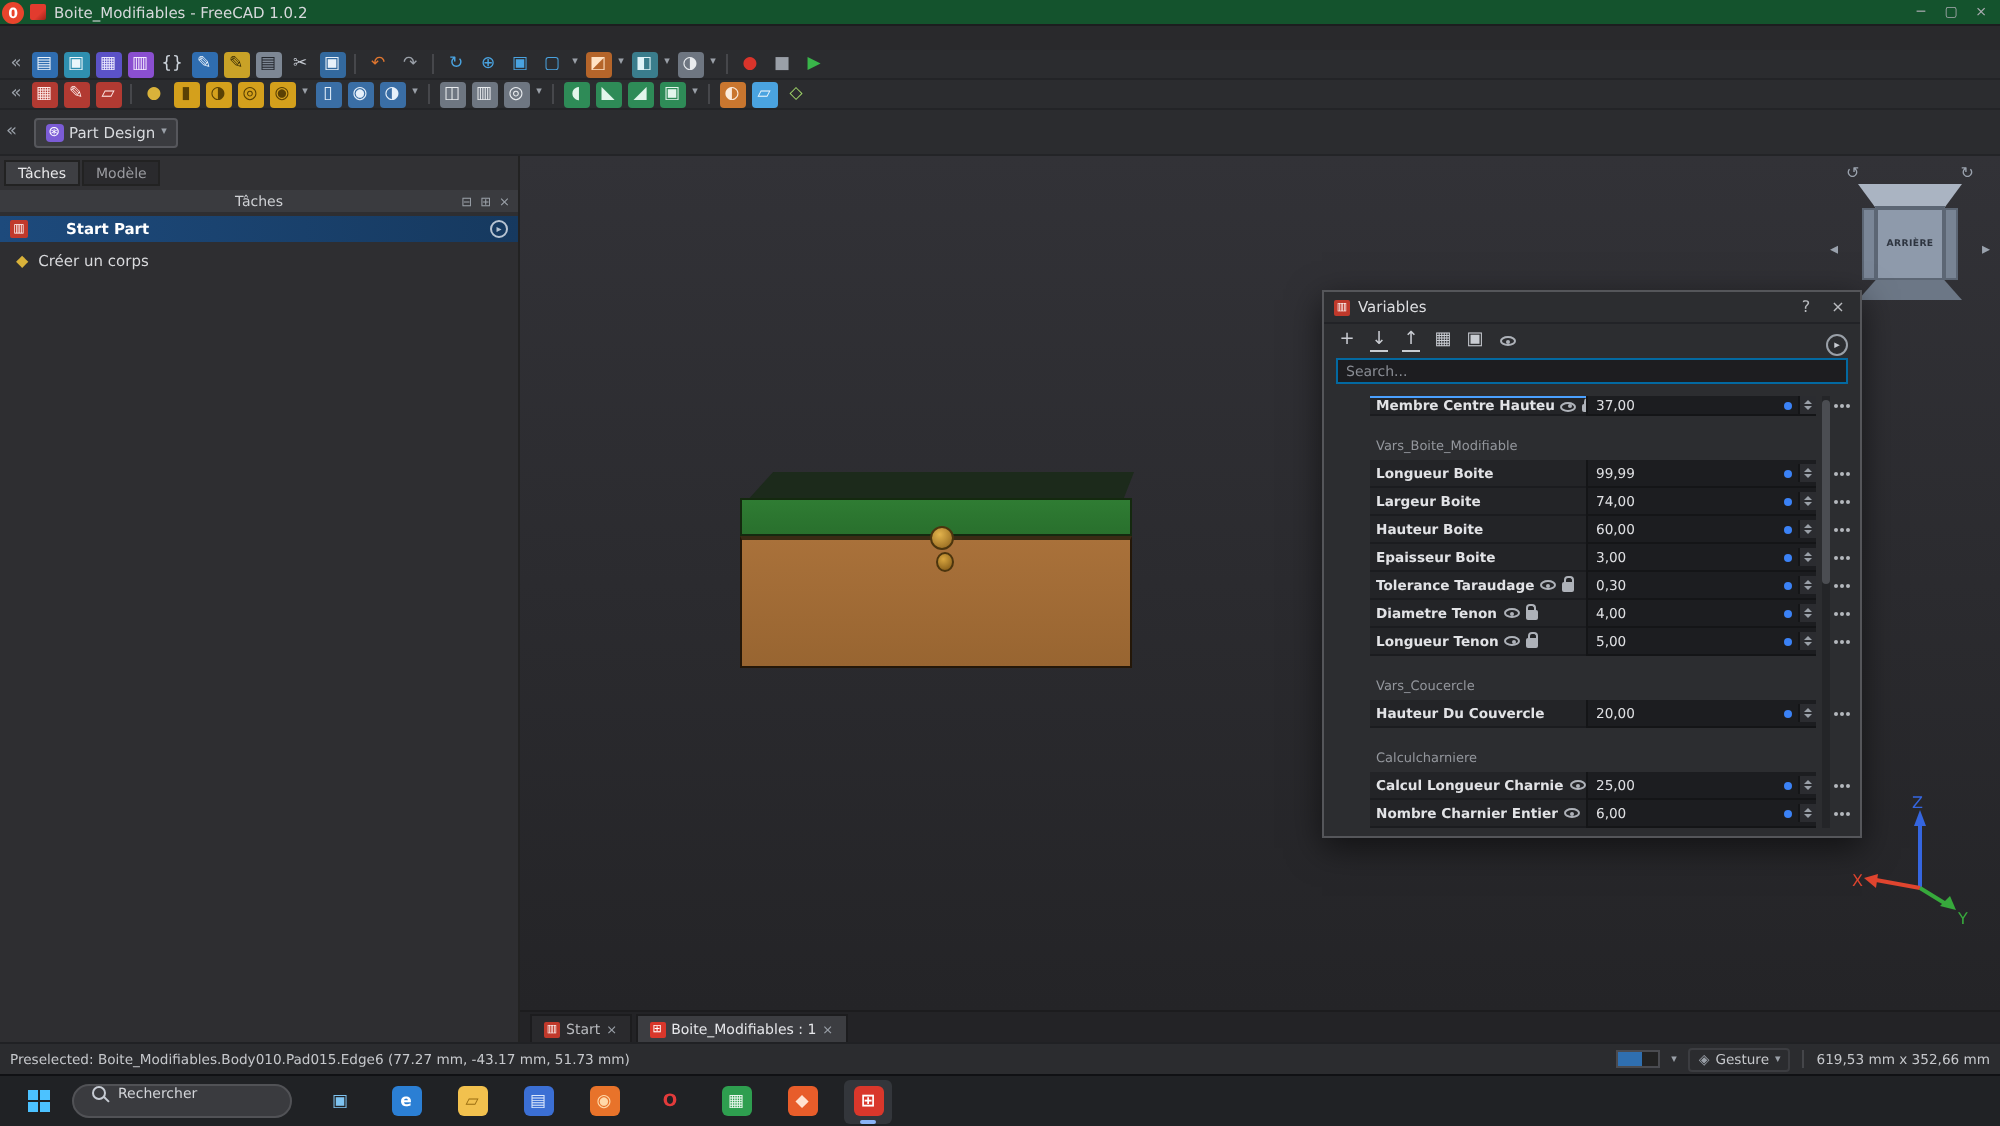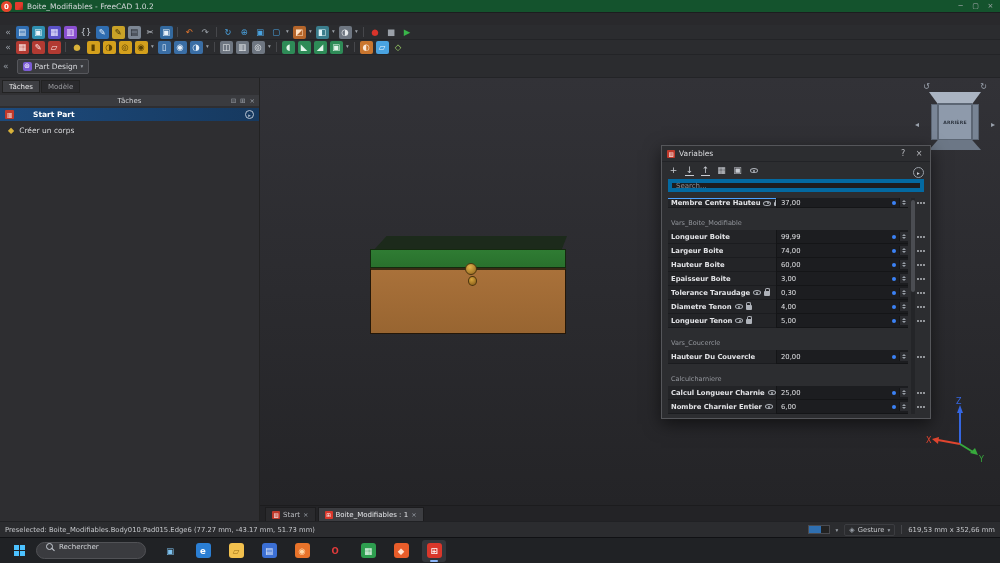--- a/index.html
+++ b/index.html
@@ -120,27 +120,27 @@
   .dlg-ic{width:8px;height:8px;border-radius:1px;background:#c0392b;color:#fff;font-size:5.5px;
     display:flex;align-items:center;justify-content:center}
   .dlg-title .sp{flex:1}
   .dlg-hb{width:12px;text-align:center;color:#b9bbbf;font-size:8px}
   .dlg-toolbar{display:flex;align-items:center;gap:7px;padding:4px 7px 3px;font-size:9px;color:#c9ccd2}
   .dtb-ic{display:flex;align-items:center;justify-content:center;min-width:9px;position:relative}
   .dtb-ic .g{line-height:1}
   .dtb-ic .tray{position:absolute;left:0;right:0;bottom:-1px;height:1px;background:currentColor}
   .dlg-run{margin-left:auto;width:11px;height:11px;border:1px solid #9aa0a8;border-radius:50%;
     display:flex;align-items:center;justify-content:center;font-size:5.5px;color:#c9ccd2}
-  .dlg-search{margin:1px 6px 2px;height:13px;background:#1d1d20;border:4px solid #0369a1;
+  .dlg-search{margin:1px 6px 2px;height:13px;background:#1d1d20;border:1px solid #0369a1;
     display:flex;align-items:center;padding:0 4px}
   .dlg-search input{width:100%;background:transparent;border:none;outline:none;font-size:7px;
     color:#cfd1d5;font-family:inherit}
   .dlg-search input::placeholder{color:#8a8d94}
   .dlg-body{position:relative;margin:6px 4px 0 6px;height:216px;overflow:hidden}
-  .vtable{position:absolute;left:0;top:0;right:0}
+  .vtable{position:absolute;left:17px;top:0;right:0}
   .vrow{display:flex;align-items:stretch;height:14px}
   .vname{width:108px;background:#232427;border-bottom:1px solid #1b1c1f;display:flex;align-items:center;
     gap:3px;padding:0 3px;font-size:6.8px;font-weight:bold;color:#e2e3e6;white-space:nowrap;overflow:hidden}
   .vval{flex:1;background:#1c1d20;border-bottom:1px solid #141517;border-left:1px solid #141517;
     display:flex;align-items:center;padding:0 0 0 4px;font-size:6.8px;color:#dfe0e3}
   .vdot{width:4px;height:4px;border-radius:50%;background:#3b82f6;margin-left:auto;flex:none}
   .vspin{width:9px;margin-left:3px;background:#2b2c30;border-left:1px solid #141517;display:flex;
     flex-direction:column;align-items:center;justify-content:center;flex:none}
   .vspin i{width:0;height:0;border:2.2px solid transparent;display:block}
   .vspin .up{border-bottom-color:#9aa0a8;margin-bottom:1px}

